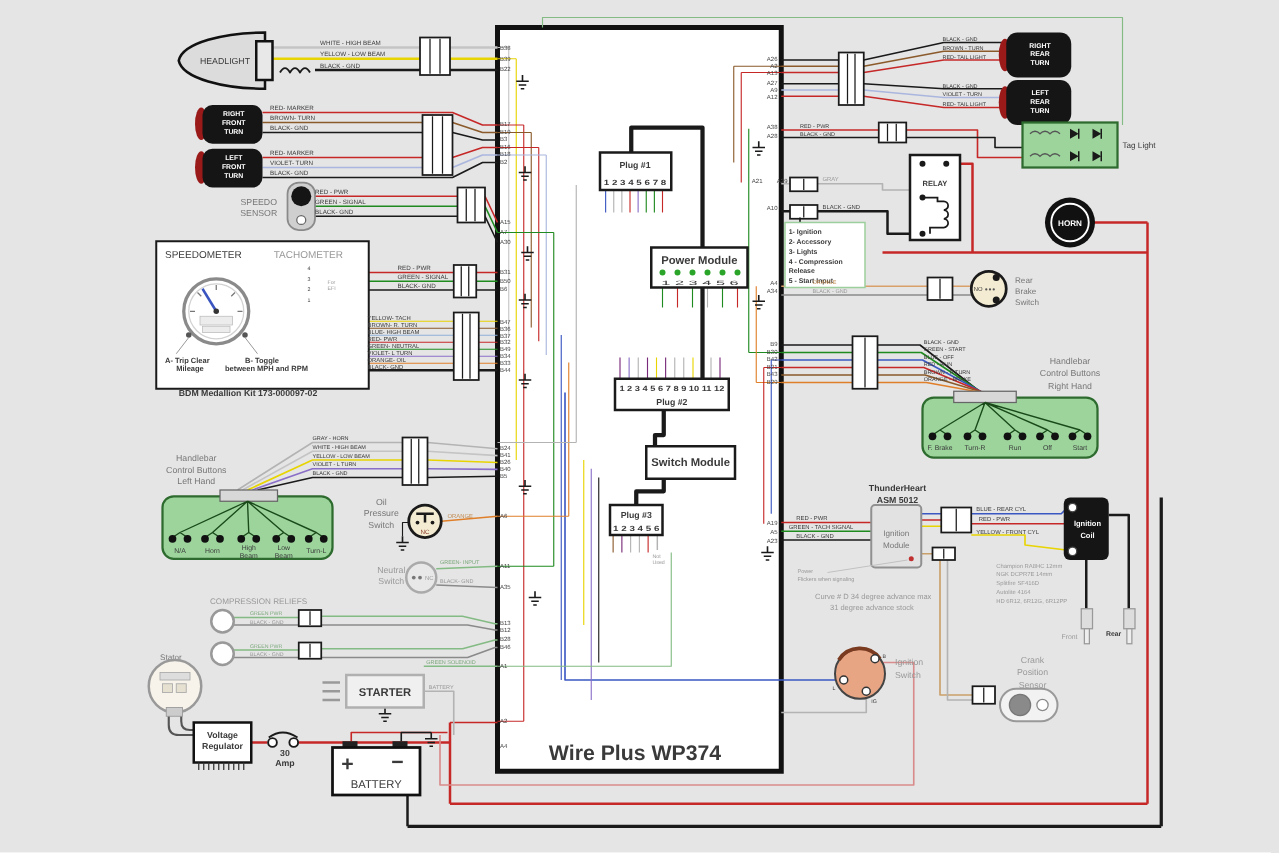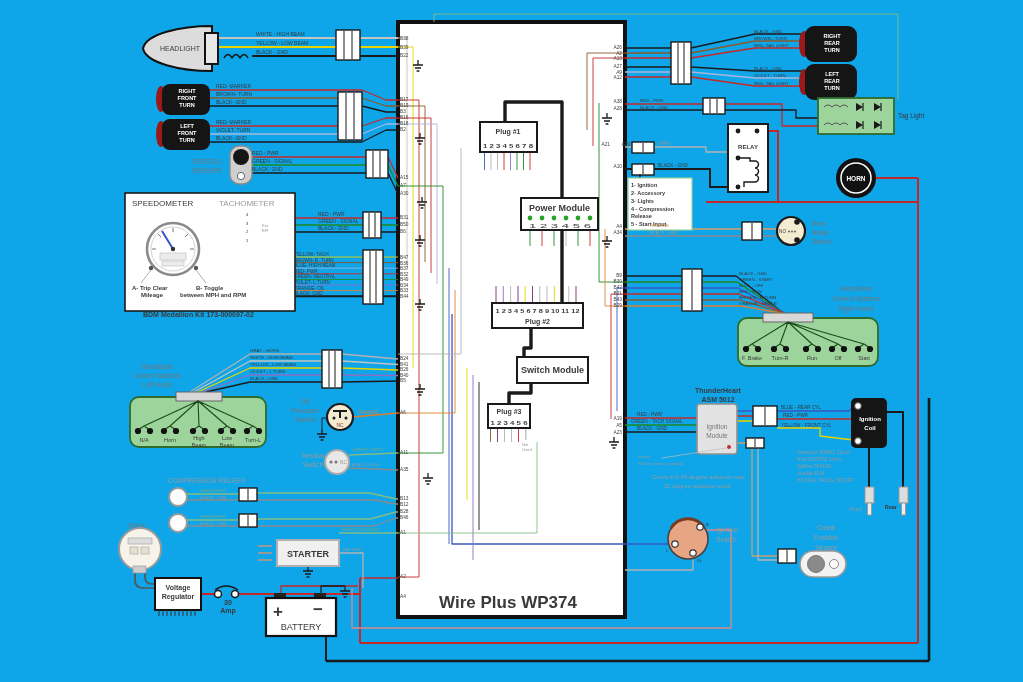--- a/index.html
+++ b/index.html
@@ -1,16 +1,16 @@
 <!DOCTYPE html>
 <html><head>
 <meta charset="utf-8">
 <style>
   html,body{margin:0;padding:0;background:#fff}
-  #stage{position:relative;width:1023px;height:682px;background:#0ea5e9;overflow:hidden}
+  #stage{position:relative;width:1023px;height:682px;background:#e5e5e5;overflow:hidden}
   svg{display:block}
   svg text{font-family:"Liberation Sans",sans-serif;fill:#3a3a3a}
   .b{font-weight:bold}.m{text-anchor:middle}.e{text-anchor:end}
   .s4{font-size:4.2px}.s42{font-size:4.4px}.s45{font-size:4.7px}.s48{font-size:4.8px;fill:#444}
   .s5{font-size:5px}.s55{font-size:5.5px}.s6{font-size:6px}.s65{font-size:6.5px}
   .s7{font-size:7px}.s8{font-size:8px}.s9{font-size:9px}.s17{font-size:17px}
   .g{fill:#999}.g7{fill:#777}.wt{fill:#fff}.gn{fill:#7da87d}.or{fill:#c08a50}.rd{fill:#8a3a2a}
   .w{fill:none;stroke-width:1.3;stroke-linejoin:round;stroke-linecap:butt}
   .W05{stroke-width:0.9}.W2{stroke-width:2}.W3{stroke-width:3.4}
   .cR{stroke:#c62828}.cPk{stroke:#d98a8a}.cBr{stroke:#8b5a2b}.cT{stroke:#c9a06a}

